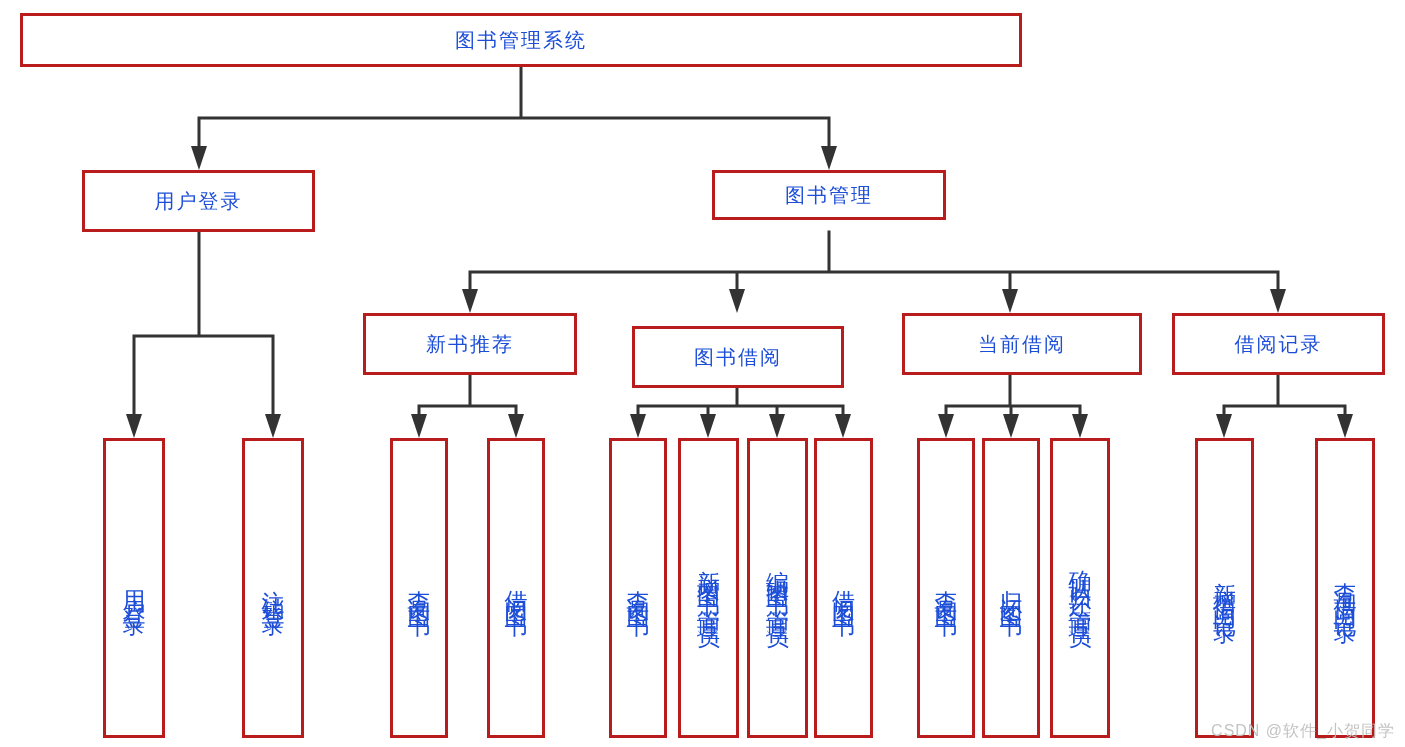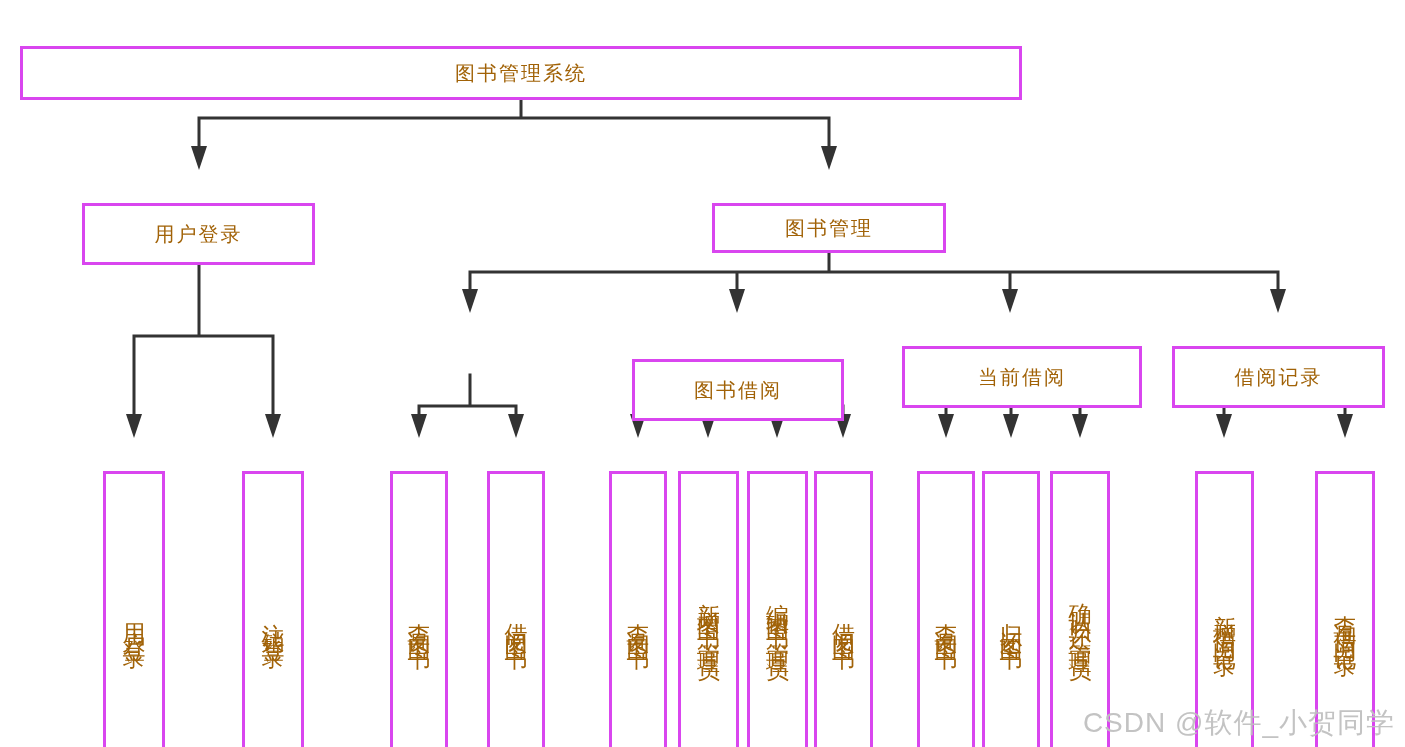--- a/index.html
+++ b/index.html
@@ -16,45 +16,44 @@
   }
   .connectors {
     position: absolute;
     left: 0; top: 0;
     width: 1405px; height: 747px;
     pointer-events: none;
   }
   .box {
     position: absolute;
     box-sizing: border-box;
-    border: 3px solid #d946ef;
+    border: 3px solid #b91c1c;
     background: #ffffff;
     display: flex;
     align-items: center;
     justify-content: center;
-    color: #a16207;
-    margin-top: 33px;
+    color: #1d4ed8;
   }
   .box.h span {
     font-size: 20px;
     letter-spacing: 2px;
     white-space: nowrap;
   }
   .box.v span.vt {
     writing-mode: vertical-rl;
     text-orientation: mixed;
     font-size: 23px;
     line-height: 1;
     letter-spacing: 8px;
   }
   .watermark {
     position: absolute;
     right: 10px;
     bottom: 5px;
-    font-size: 28px;
+    font-size: 16px;
     color: rgba(192,192,192,0.95);
     letter-spacing: 1px;
     white-space: nowrap;
     z-index: 5;
   }
 </style>
 </head>
 <body>
 
 <div class="stage">
@@ -120,20 +119,23 @@
     <span>图书管理系统</span>
   </div>
 
   <div class="box h" style="left:82px; top:170px; width:233px; height:62px">
     <span>用户登录</span>
   </div>
   <div class="box h" style="left:712px; top:170px; width:234px; height:50px">
     <span>图书管理</span>
   </div>
 
+  <div class="box h" style="left:363px; top:313px; width:214px; height:62px">
+    <span>新书推荐</span>
+  </div>
   <div class="box h" style="left:632px; top:326px; width:212px; height:62px">
     <span>图书借阅</span>
   </div>
   <div class="box h" style="left:902px; top:313px; width:240px; height:62px">
     <span>当前借阅</span>
   </div>
   <div class="box h" style="left:1172px; top:313px; width:213px; height:62px">
     <span>借阅记录</span>
   </div>
 

